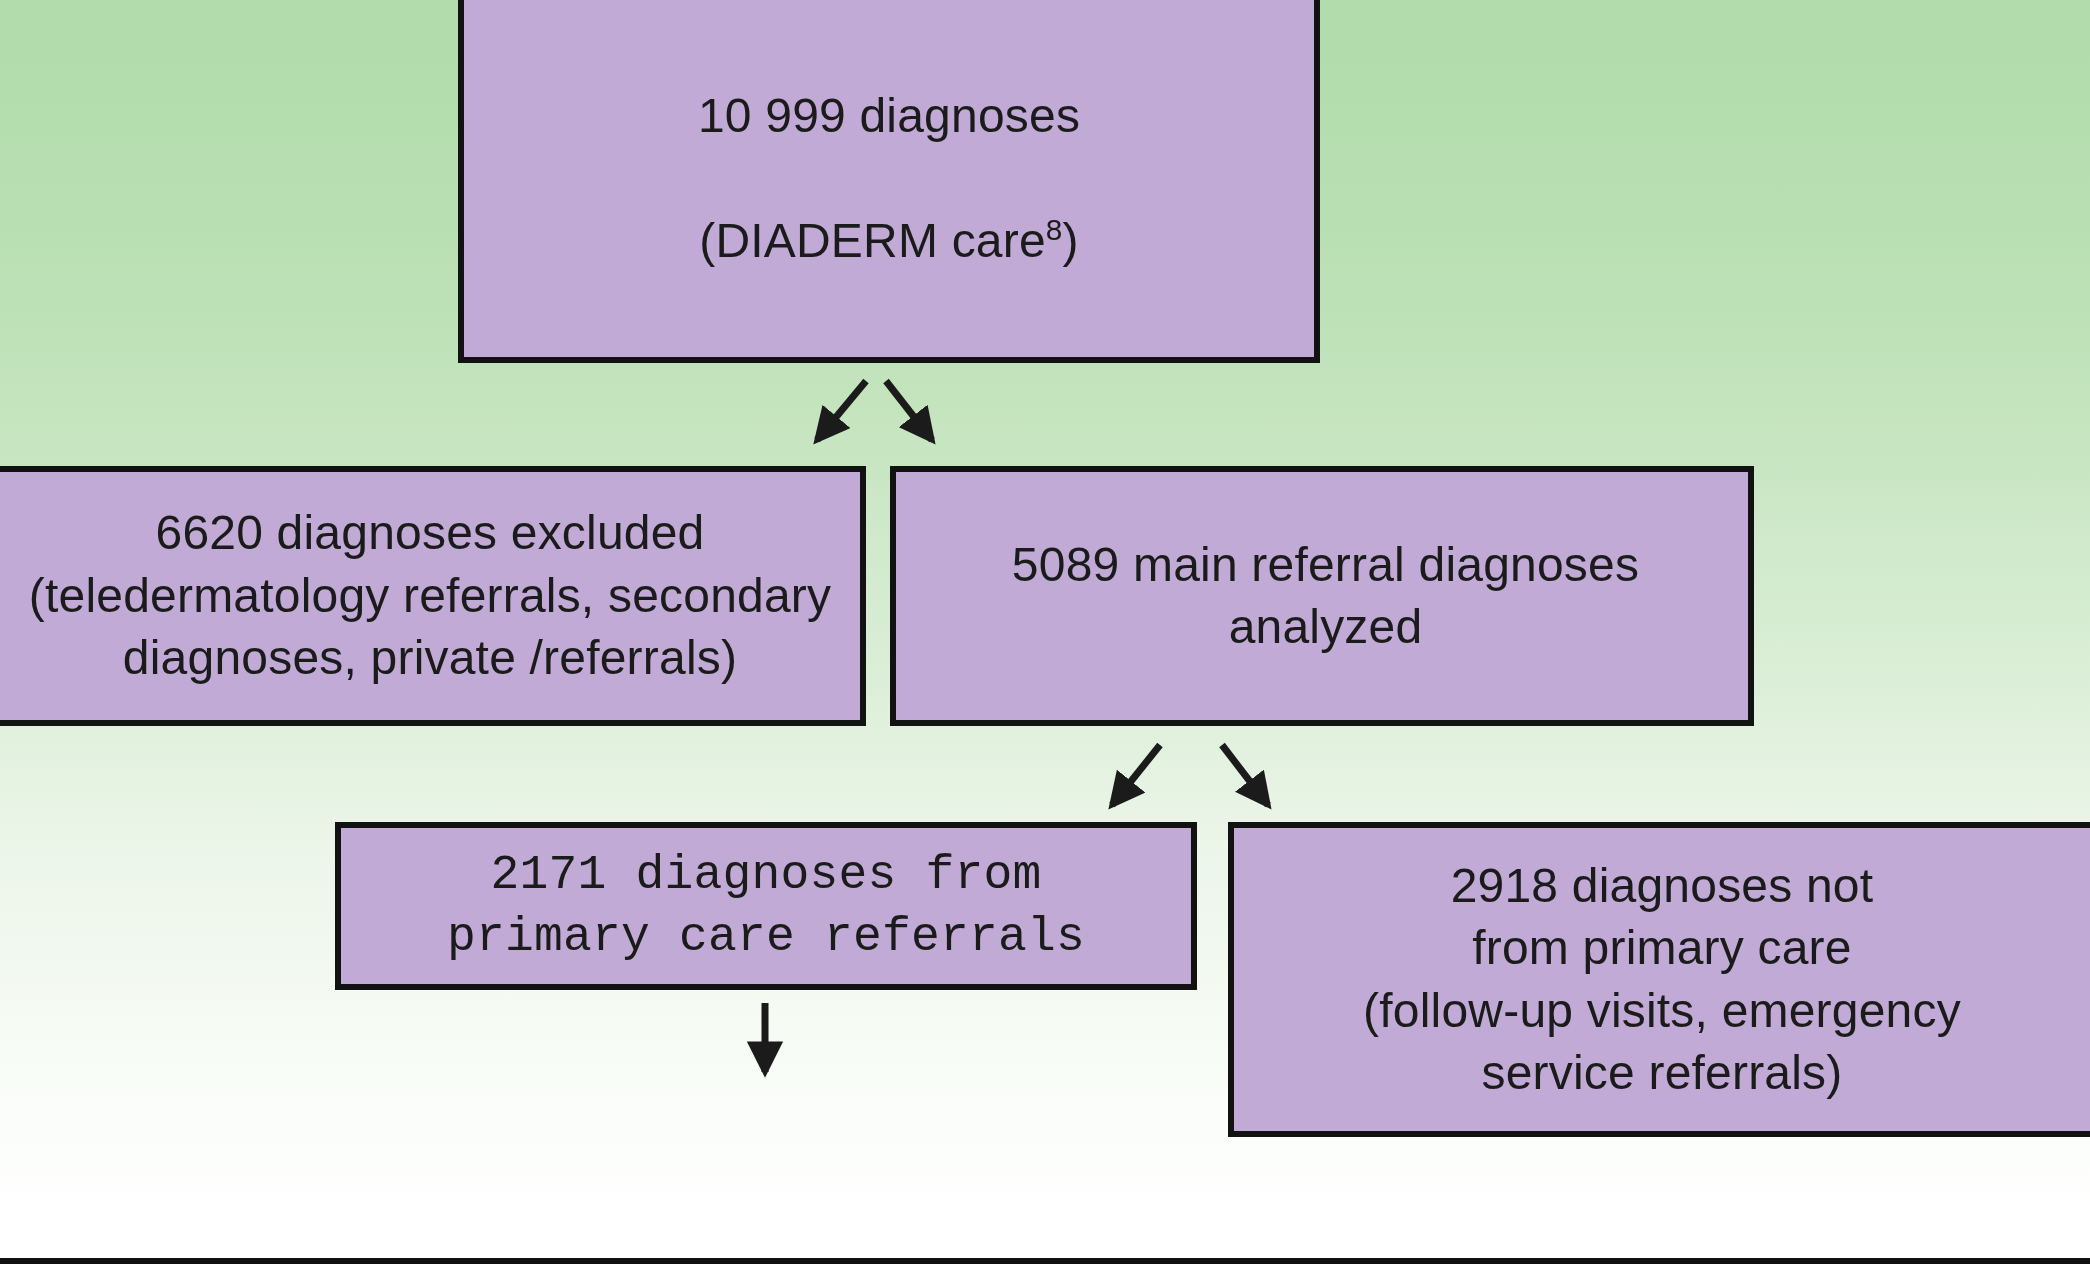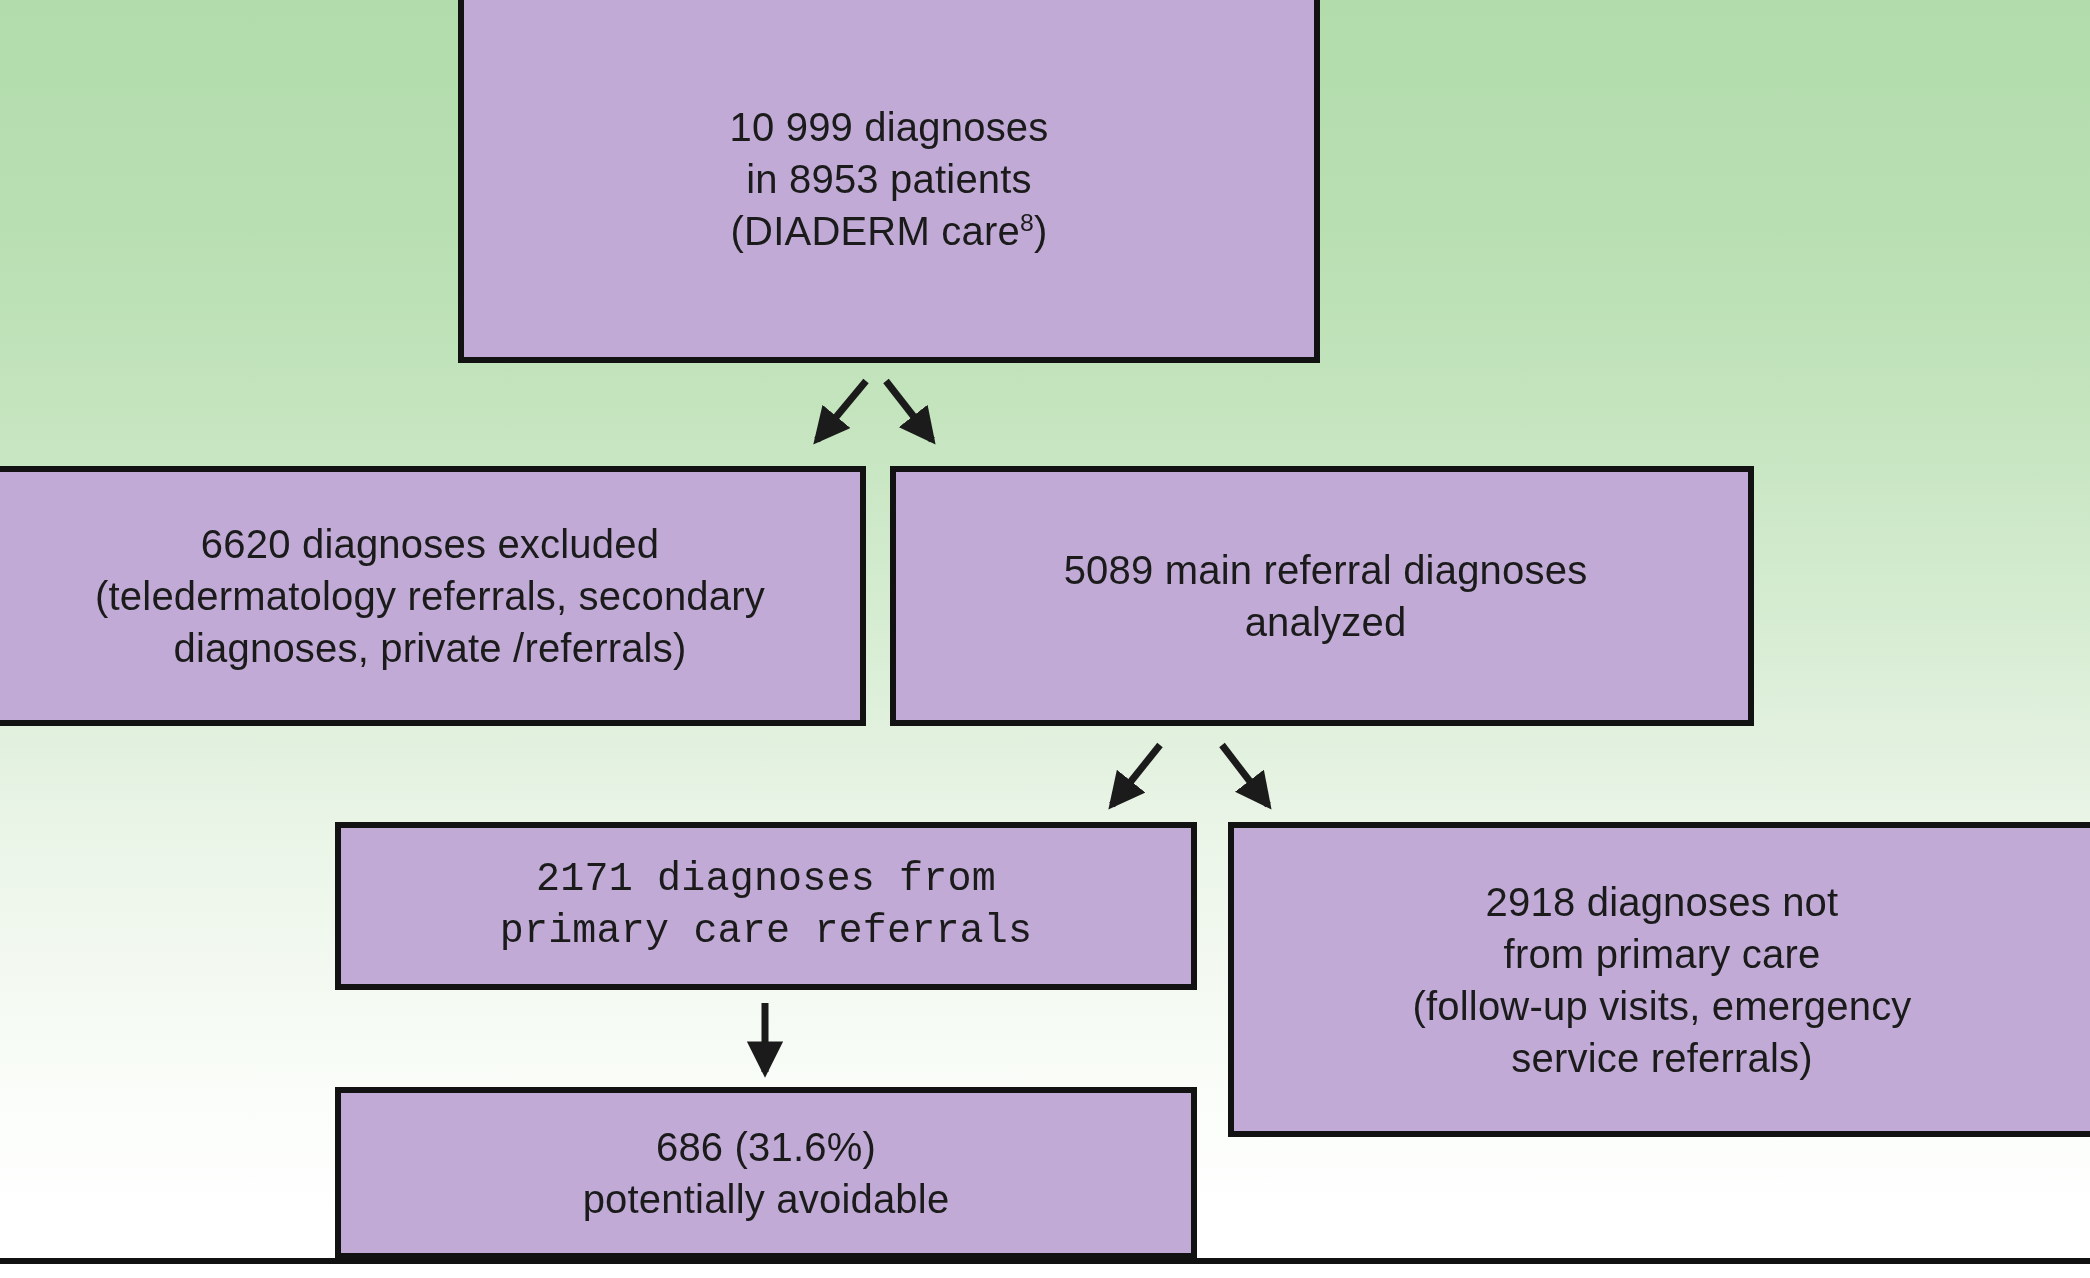--- a/index.html
+++ b/index.html
@@ -38,21 +38,21 @@
     box-sizing: border-box;
     background: #c1abd6;
     border: 6px solid #121212;
     display: flex;
     align-items: center;
     justify-content: center;
     text-align: center;
   }
   .node .label {
     color: #1b1b1b;
-    font-size: 40px;
+    font-size: 48px;
     line-height: 1.30;
     letter-spacing: 0.2px;
     white-space: pre-line;
     padding: 0 14px;
   }
   
   #node-top       { left: 458px;  top: -6px;    width: 862px;  height: 369px; }
   #node-excluded  { left: -6px;   top: 466px;   width: 872px;  height: 260px; }
   #node-analyzed  { left: 890px;  top: 466px;   width: 864px;  height: 260px; padding-left: 7px; }
   #node-primary   { left: 335px;  top: 822px;   width: 862px;  height: 168px; font-family: Liberation Mono, monospace; }
@@ -95,21 +95,21 @@
     <g>
       <line x1="1222" y1="745" x2="1268" y2="805" stroke="#1b1b1b" stroke-width="7" marker-end="url(#head)"></line>
     </g>
 
     <g>
       <line x1="765" y1="1003" x2="765" y2="1072" stroke="#1b1b1b" stroke-width="7" marker-end="url(#head)"></line>
     </g>
   </svg>
 
   <div class="node" id="node-top">
-    <div class="label"><span>10 999 diagnoses</span><br><span>in 8953 patients</span><br><span>(DIADERM care</span><sup>8</sup><span>)</span></div>
+    <div class="label"><span>10 999 diagnoses</span><br><br><span>(DIADERM care</span><sup>8</sup><span>)</span></div>
   </div>
 
   <div class="node" id="node-excluded">
     <div class="label">6620 diagnoses excluded
 (teledermatology referrals, secondary
 diagnoses, private /referrals)</div>
   </div>
 
   <div class="node" id="node-analyzed">
     <div class="label">5089 main referral diagnoses
@@ -121,20 +121,16 @@
 primary care referrals</div>
   </div>
 
   <div class="node" id="node-notprimary">
     <div class="label">2918 diagnoses not
 from primary care
 (follow-up visits, emergency
 service referrals)</div>
   </div>
 
-  <div class="node" id="node-avoidable">
-    <div class="label">686 (31.6%)
-potentially avoidable</div>
-  </div>
 
   <div class="bottom-rule" style="top:1258px;"></div>
 
 </div>
 
 </body></html>

